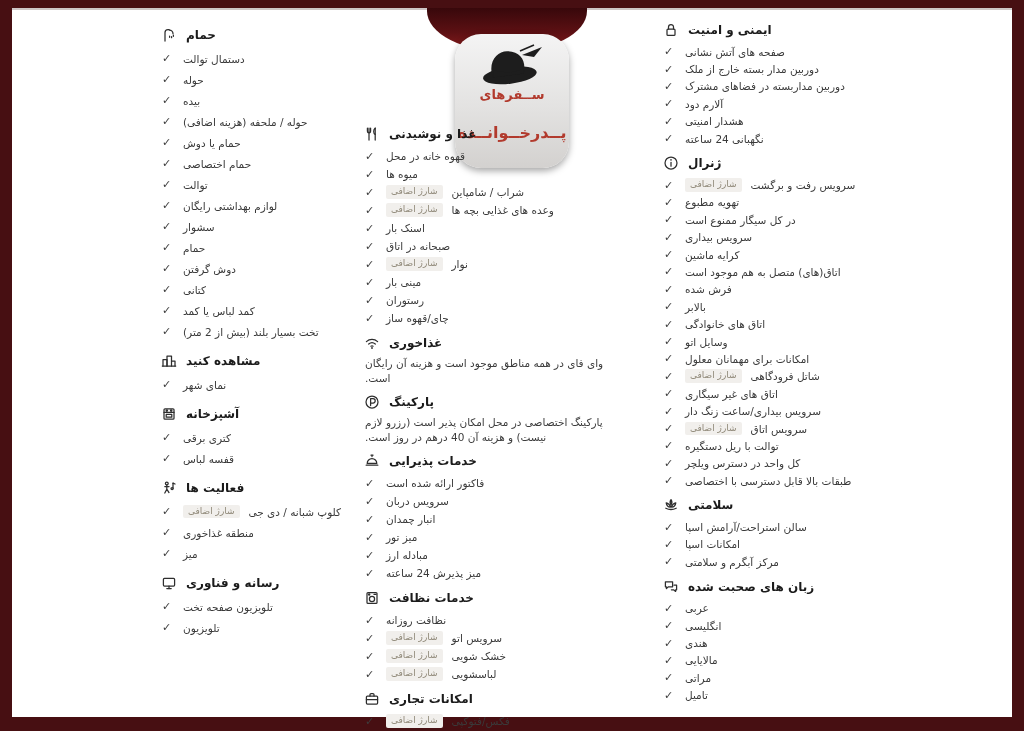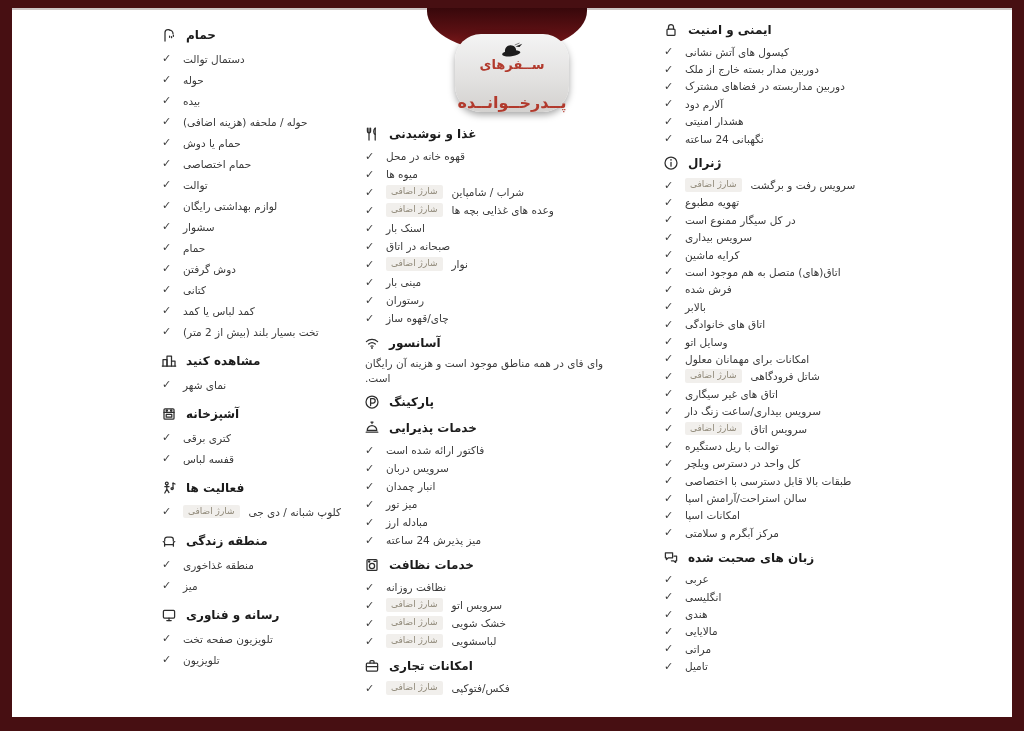--- a/index.html
+++ b/index.html
@@ -12,21 +12,21 @@
     position:absolute;left:12px;top:8px;width:1000px;height:709px;
     background:#ffffff;border-top:2px solid #cdc6c6;box-sizing:border-box;
   }
   
   .arch{
     position:absolute;left:415px;top:-2px;width:160px;height:44px;
     background:linear-gradient(180deg,#38080b 0%,#5c1013 55%,#8a1d1d 100%);
     border-radius:0 0 90px 90px / 0 0 46px 46px;
   }
   .logo-badge{
-    position:absolute;left:443px;top:24px;width:114px;height:78px;
+    position:absolute;left:443px;top:24px;width:114px;height:134px;
     border-radius:26px;
     background:linear-gradient(180deg,#f4f4f4 0%,#e3e2e1 55%,#d3d1cf 100%);
     box-shadow:0 3px 7px rgba(0,0,0,.35);
     display:flex;flex-direction:column;align-items:center;justify-content:flex-start;
   }
   .logo-hat{width:72px;height:46px;margin-top:8px;}
   .logo-text{color:#b23a2d;text-align:center;line-height:1.15;direction:rtl;}
   .logo-line1{font-size:13px;font-weight:bold;}
   .logo-line2{font-size:16px;font-weight:bold;letter-spacing:1px;margin-top:21px;}
   
@@ -201,30 +201,20 @@
           </span>
           <span class="section-title">فعالیت ها</span>
         </div>
         <div class="row">
           <span class="check">✓</span>
           <span class="badge">شارژ اضافی</span>
           <span class="lbl">کلوپ شبانه / دی جی</span>
         </div>
       </div>
       <div class="section">
-        <div class="section-header">
-          <span class="icon">
-            <svg viewBox="0 0 16 16" fill="none" stroke="currentColor" stroke-width="1.25" stroke-linecap="round" stroke-linejoin="round">
-              <path d="M3.7 8V6.4A2.4 2.4 0 0 1 6.1 4h3.8a2.4 2.4 0 0 1 2.4 2.4V8"></path>
-              <path d="M2.2 8.6A1.4 1.4 0 0 1 3.6 10v1.6h8.8V10a1.4 1.4 0 0 1 1.4-1.4"></path>
-              <path d="M3.6 11.6v1.6M12.4 11.6v1.6"></path>
-            </svg>
-          </span>
-          <span class="section-title">منطقه زندگی</span>
-        </div>
         <div class="row">
           <span class="check">✓</span>
           <span class="lbl">منطقه غذاخوری</span>
         </div>
         <div class="row">
           <span class="check">✓</span>
           <span class="lbl">میز</span>
         </div>
       </div>
       <div class="section">
@@ -308,34 +298,35 @@
       <div class="section">
         <div class="section-header">
           <span class="icon">
             <svg viewBox="0 0 16 16" fill="none" stroke="currentColor" stroke-width="1.25" stroke-linecap="round" stroke-linejoin="round">
               <path d="M2.4 6.6a8.2 8.2 0 0 1 11.2 0"></path>
               <path d="M4.7 9a5.2 5.2 0 0 1 6.6 0"></path>
               <path d="M6.9 11.2a2.2 2.2 0 0 1 2.2 0"></path>
               <circle cx="8" cy="13" r="0.9" fill="currentColor" stroke="none"></circle>
             </svg>
           </span>
-          <span class="section-title">آسانسور</span>
+          <span class="section-title">غذاخوری</span>
         </div>
         <p class="note">وای فای در همه مناطق موجود است و هزینه آن رایگان است.</p>
       </div>
       <div class="section">
         <div class="section-header">
           <span class="icon">
             <svg viewBox="0 0 16 16" fill="none" stroke="currentColor" stroke-width="1.25" stroke-linecap="round" stroke-linejoin="round">
               <circle cx="8" cy="8" r="6"></circle>
               <path d="M6.6 11.5V4.6H9a2.2 2.2 0 0 1 0 4.4H6.6"></path>
             </svg>
           </span>
           <span class="section-title">پارکینگ</span>
         </div>
+        <p class="note">پارکینگ اختصاصی در محل امکان پذیر است (رزرو لازم نیست) و هزینه آن 40 درهم در روز است.</p>
       </div>
       <div class="section">
         <div class="section-header">
           <span class="icon">
             <svg viewBox="0 0 16 16" fill="none" stroke="currentColor" stroke-width="1.25" stroke-linecap="round" stroke-linejoin="round">
               <path d="M3.2 10.4a4.8 4.8 0 0 1 9.6 0z"></path>
               <path d="M2.2 12.2h11.6"></path>
               <path d="M8 3.6v-1.4M7 2.2h2"></path>
             </svg>
           </span>
@@ -423,21 +414,21 @@
           <span class="icon">
             <svg viewBox="0 0 16 16" fill="none" stroke="currentColor" stroke-width="1.25" stroke-linecap="round" stroke-linejoin="round">
               <rect x="4" y="7" width="8" height="6.4" rx="1"></rect>
               <path d="M5.5 7V5a2.5 2.5 0 0 1 5 0v2"></path>
             </svg>
           </span>
           <span class="section-title">ایمنی و امنیت</span>
         </div>
         <div class="row">
           <span class="check">✓</span>
-          <span class="lbl">کپسول های آتش نشانی</span>
+          <span class="lbl">صفحه های آتش نشانی</span>
         </div>
         <div class="row">
           <span class="check">✓</span>
           <span class="lbl">دوربین مدار بسته خارج از ملک</span>
         </div>
         <div class="row">
           <span class="check">✓</span>
           <span class="lbl">دوربین مداربسته در فضاهای مشترک</span>
         </div>
         <div class="row">
@@ -536,20 +527,31 @@
         <div class="row">
           <span class="check">✓</span>
           <span class="lbl">کل واحد در دسترس ویلچر</span>
         </div>
         <div class="row">
           <span class="check">✓</span>
           <span class="lbl">طبقات بالا قابل دسترسی با اختصاصی</span>
         </div>
       </div>
       <div class="section">
+        <div class="section-header">
+          <span class="icon">
+            <svg viewBox="0 0 16 16" fill="none" stroke="currentColor" stroke-width="1.25" stroke-linecap="round" stroke-linejoin="round">
+              <path d="M8 2.6c1.1 1.6 1.1 3.8 0 5.4-1.1-1.6-1.1-3.8 0-5.4z"></path>
+              <path d="M3.2 5.8c2.1.5 3.7 2.1 4.6 4.2-2.1.2-4.1-.9-4.6-4.2z"></path>
+              <path d="M12.8 5.8c-2.1.5-3.7 2.1-4.6 4.2 2.1.2 4.1-.9 4.6-4.2z"></path>
+              <path d="M2.8 11.2c3.2 1.6 7.2 1.6 10.4 0"></path>
+            </svg>
+          </span>
+          <span class="section-title">سلامتی</span>
+        </div>
         <div class="row">
           <span class="check">✓</span>
           <span class="lbl">سالن استراحت/آرامش اسپا</span>
         </div>
         <div class="row">
           <span class="check">✓</span>
           <span class="lbl">امکانات اسپا</span>
         </div>
         <div class="row">
           <span class="check">✓</span>

